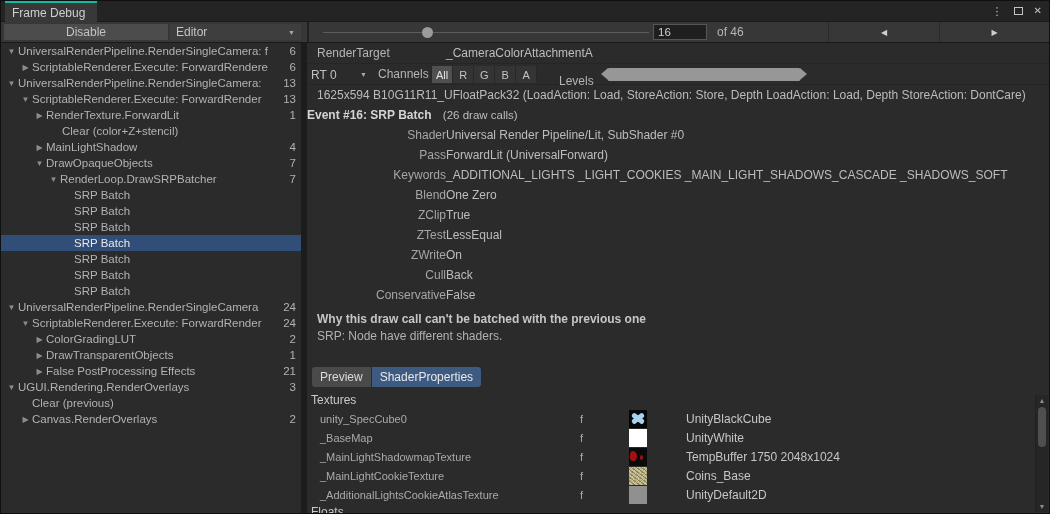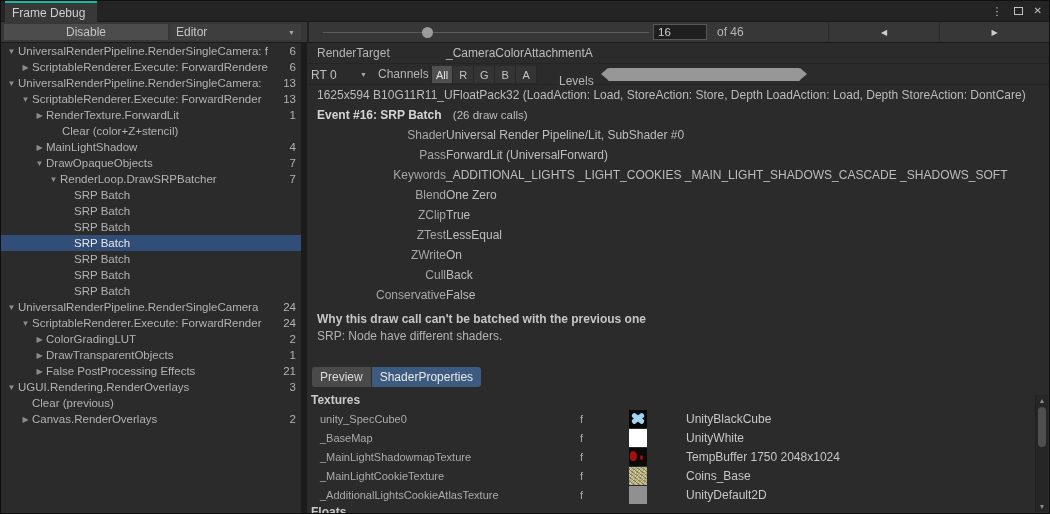--- a/index.html
+++ b/index.html
@@ -56,34 +56,34 @@
   .chbtn{min-width:21px;padding:0 4px;display:flex;align-items:center;justify-content:center;
     background:#343434;border-right:1px solid #272727;color:#c3c3c3;font-size:11px;}
   .chbtn:first-child{border-left:1px solid #272727;}
   .chbtn.on{background:#505050;color:#e2e2e2;}
   .lv-label{position:absolute;left:252px;top:7px;height:21px;line-height:21px;color:#b5b5b5;}
   .lv-slider{position:absolute;left:294px;top:4px;width:206px;height:13px;}
   .lv-bar{position:absolute;left:7px;right:7px;top:0;bottom:0;background:#979797;border-radius:1px;}
   .lv-capL{position:absolute;left:0;top:0;width:0;height:0;border-top:6.5px solid transparent;border-bottom:6.5px solid transparent;border-right:7px solid #979797;}
   .lv-capR{position:absolute;right:0;top:0;width:0;height:0;border-top:6.5px solid transparent;border-bottom:6.5px solid transparent;border-left:7px solid #979797;}
   .bufinfo{height:20px;line-height:20px;padding-left:10px;color:#bcbcbc;white-space:nowrap;}
-  .event{height:20px;line-height:20px;padding-left:10px;white-space:nowrap;}
+  .event{height:20px;line-height:20px;white-space:nowrap;}
   .event b{color:#d4d4d4;margin-right:8px;}
   .event span{color:#bdbdbd;font-size:11.5px;}
   .prow{height:20px;display:flex;align-items:center;white-space:nowrap;text-align:right;}
   .prow .plabel{width:139px;flex:none;padding-left:10px;color:#a6a6a6;}
   .prow .pvalue{color:#bdbdbd;}
   .why{margin-top:6px;padding-left:10px;}
   .wtitle{font-weight:bold;color:#c6c6c6;height:17px;line-height:17px;}
   .wreason{height:17px;line-height:17px;color:#b2b2b2;}
   .tabs{margin:22px 0 0 5px;display:flex;height:20px;}
   .tab-btn{padding:0 8px;display:flex;align-items:center;background:#4a4a4a;color:#dadada;border-radius:3px 0 0 3px;}
   .tab-btn.active{background:#3d5b80;border-radius:0 3px 3px 0;margin-left:1px;color:#e8e8e8;}
   .sprops{margin-top:5px;}
-  .sheader{font-weight:bold;color:#c9c9c9;height:17px;line-height:17px;padding-left:4px;}
+  .sheader{font-weight:normal;color:#c9c9c9;height:17px;line-height:17px;padding-left:4px;}
   .tex-row{height:19px;display:flex;align-items:center;white-space:nowrap;gap:23px;}
   .tex-name{width:250px;flex:none;padding-left:13px;font-size:11px;color:#ababab;overflow:hidden;}
   .tex-flag{width:26px;flex:none;font-size:11px;color:#ababab;}
   .thumb{width:18px;height:18px;margin-right:16px;flex:none;position:relative;overflow:hidden;}
   .thumb.black-cube{background:#060606;}
   .thumb.black-cube i{position:absolute;left:2px;top:6px;width:14px;height:5px;background:#a6d2f2;border-radius:2px;transform:rotate(38deg);}
   .thumb.black-cube i.x2{transform:rotate(-38deg);}
   .thumb.white{background:#ffffff;}
   .thumb.shadowmap{background:#0a0a0a;}
   .thumb.shadowmap i.blob{position:absolute;left:1px;top:3px;width:7px;height:10px;background:#a50f0f;border-radius:45% 55% 50% 40%;}

